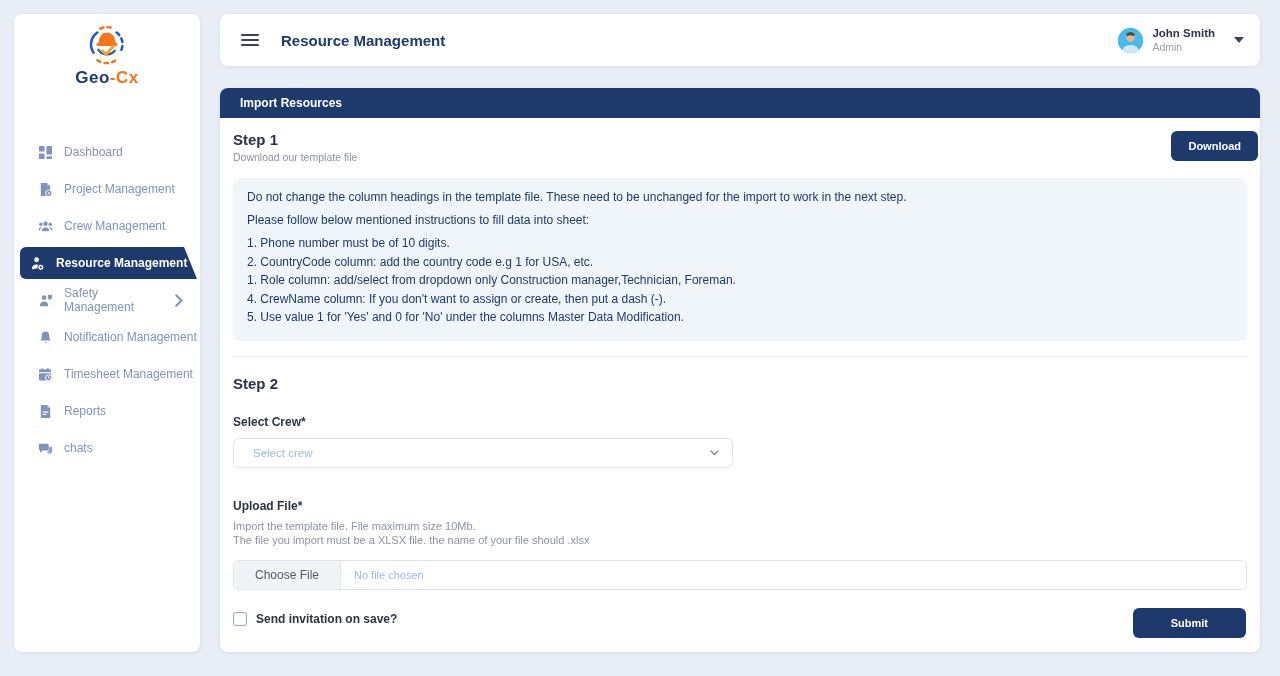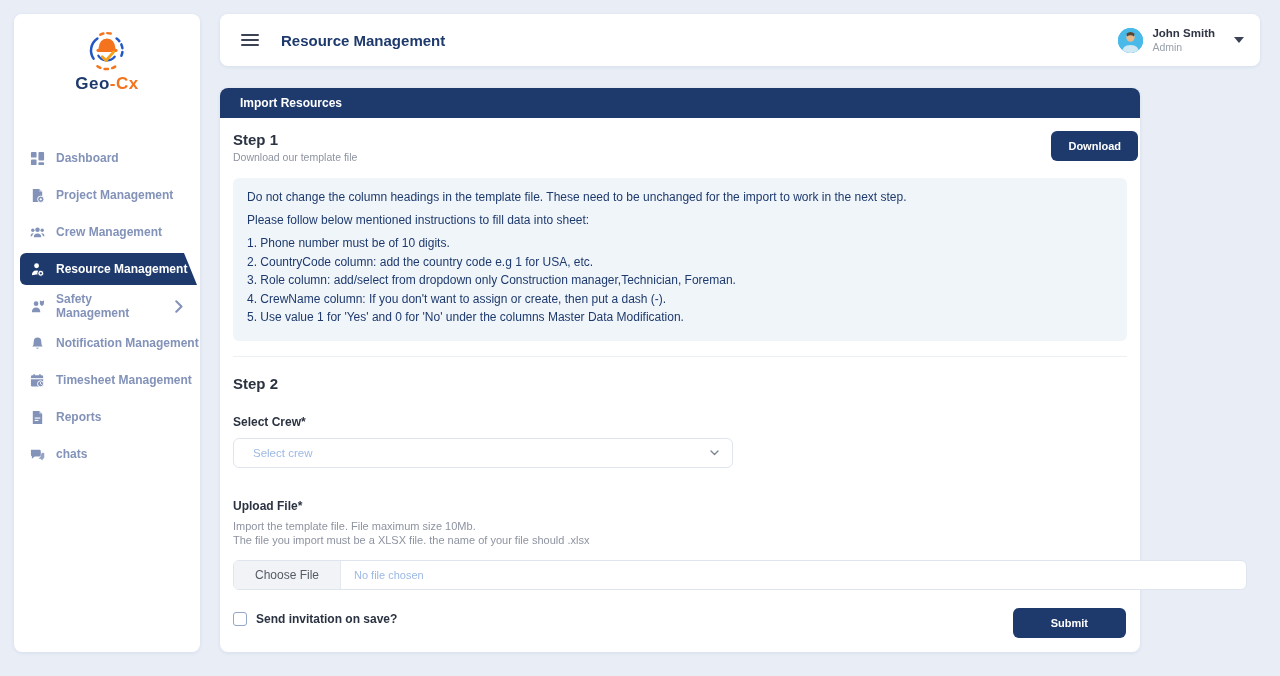--- a/index.html
+++ b/index.html
@@ -8,30 +8,30 @@
     font-family:"Liberation Sans", sans-serif;
     background:#e8edf6;
     position:relative;
     overflow:hidden;
     color:#2f3544;
   }
   .card { background:#fff; border-radius:8px; box-shadow:0 1px 4px rgba(25,50,100,.07); }
 
   
   .sidebar { position:absolute; left:14px; top:14px; width:186px; height:638px; }
-  .logo-wrap { display:flex; flex-direction:column; align-items:center; padding-top:13px; }
+  .logo-wrap { display:flex; flex-direction:column; align-items:center; padding-top:7px; }
   .logo-badge { width:46px; height:46px; }
   .logo-text { font-size:17px; font-weight:bold; letter-spacing:.5px; margin-top:1px; }
   .logo-text .g1 { color:#1e3a6d; }
   .logo-text .g2 { color:#f4731c; }
   .menu { margin-top:48px; }
   .menu-item {
     display:flex; align-items:center; gap:11px;
-    height:32px; padding-left:16px; margin-bottom:5px;
-    color:#8292b8; font-size:12px; font-weight:700; cursor:pointer;
+    height:32px; padding-left:24px; margin-bottom:5px;
+    color:#8292b8; font-size:12px; font-weight:400; cursor:pointer;
   }
   .menu-item svg { width:15px; height:15px; flex:0 0 15px; }
   .menu-item.active {
     background:#1e3a6d; color:#fff;
     margin-left:6px; padding-left:10px; width:calc(100% - 9px);
     border-radius:6px 0 0 6px;
     clip-path:polygon(0 0, calc(100% - 13px) 0, 100% 100%, 0 100%);
     font-weight:600;
   }
   .submenu-arrow { margin-left:auto; margin-right:14px; display:flex; }
@@ -44,21 +44,21 @@
   .page-title { margin-left:22px; font-size:15px; font-weight:bold; color:#1e3a6d; }
   .user-box { margin-left:auto; display:flex; align-items:center; gap:9px; cursor:pointer; }
   .avatar { width:25px; height:25px; border-radius:50%; overflow:hidden; background:#49b9e9; flex:0 0 25px; }
   .user-meta { line-height:1.15; }
   .user-name { font-size:11.5px; font-weight:bold; color:#2f3544; }
   .user-role { font-size:10.5px; color:#9aa0ab; }
   .caret { margin-left:10px; width:0; height:0; border-left:5px solid transparent;
     border-right:5px solid transparent; border-top:6px solid #3a4254; }
 
   
-  .content { position:absolute; left:220px; top:88px; width:920px; height:564px; border-radius:8px; }
+  .content { position:absolute; left:220px; top:88px; width:1040px; height:564px; border-radius:8px; }
   .panel-bar { height:30px; background:#1e3a6d; border-radius:8px 8px 0 0;
     display:flex; align-items:center; padding-left:20px;
     color:#fff; font-size:12px; font-weight:bold; }
   .step1-row { display:flex; justify-content:space-between; align-items:flex-start; padding:13px 2px 0 13px; }
   .step-title { font-size:15px; font-weight:600; color:#2b3342; }
   .step-sub { font-size:10.5px; color:#8d93a0; margin-top:3px; }
   .btn { background:#1e3a6d; color:#fff; border:none; border-radius:6px;
     font-family:inherit; font-size:11px; font-weight:600; padding:8px 18px; cursor:pointer; }
   .btn.download { padding:9px 17px; }
 
@@ -240,21 +240,21 @@
     </div>
     <button class="btn download">Download</button>
   </div>
 
   <div class="note">
     <p class="head">Do not change the column headings in the template file. These need to be unchanged for the import to work in the next step.</p>
     <p class="sub">Please follow below mentioned instructions to fill data into sheet:</p>
     <ul>
       <li>1. Phone number must be of 10 digits.</li>
       <li>2. CountryCode column: add the country code e.g 1 for USA, etc.</li>
-      <li>3. Role column: add/select from dropdown only Construction manager,Technician, Foreman.</li>
+      <li>1. Role column: add/select from dropdown only Construction manager,Technician, Foreman.</li>
       <li>4. CrewName column: If you don't want to assign or create, then put a dash (-).</li>
       <li>5. Use value 1 for 'Yes' and 0 for 'No' under the columns Master Data Modification.</li>
     </ul>
   </div>
 
   <hr class="divider">
 
   <section class="step2">
     <div class="step-title">Step 2</div>
 

